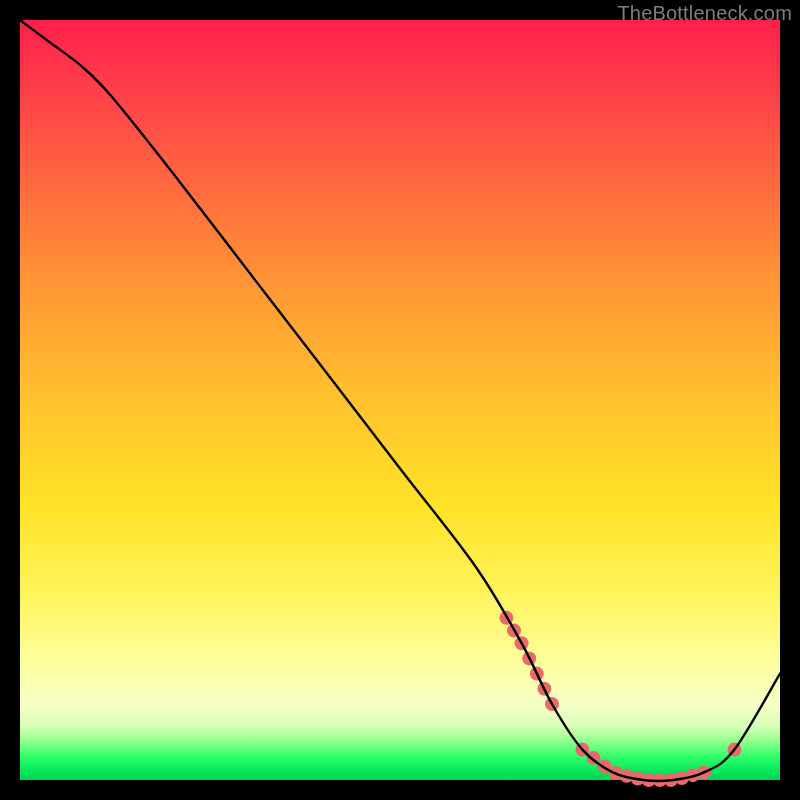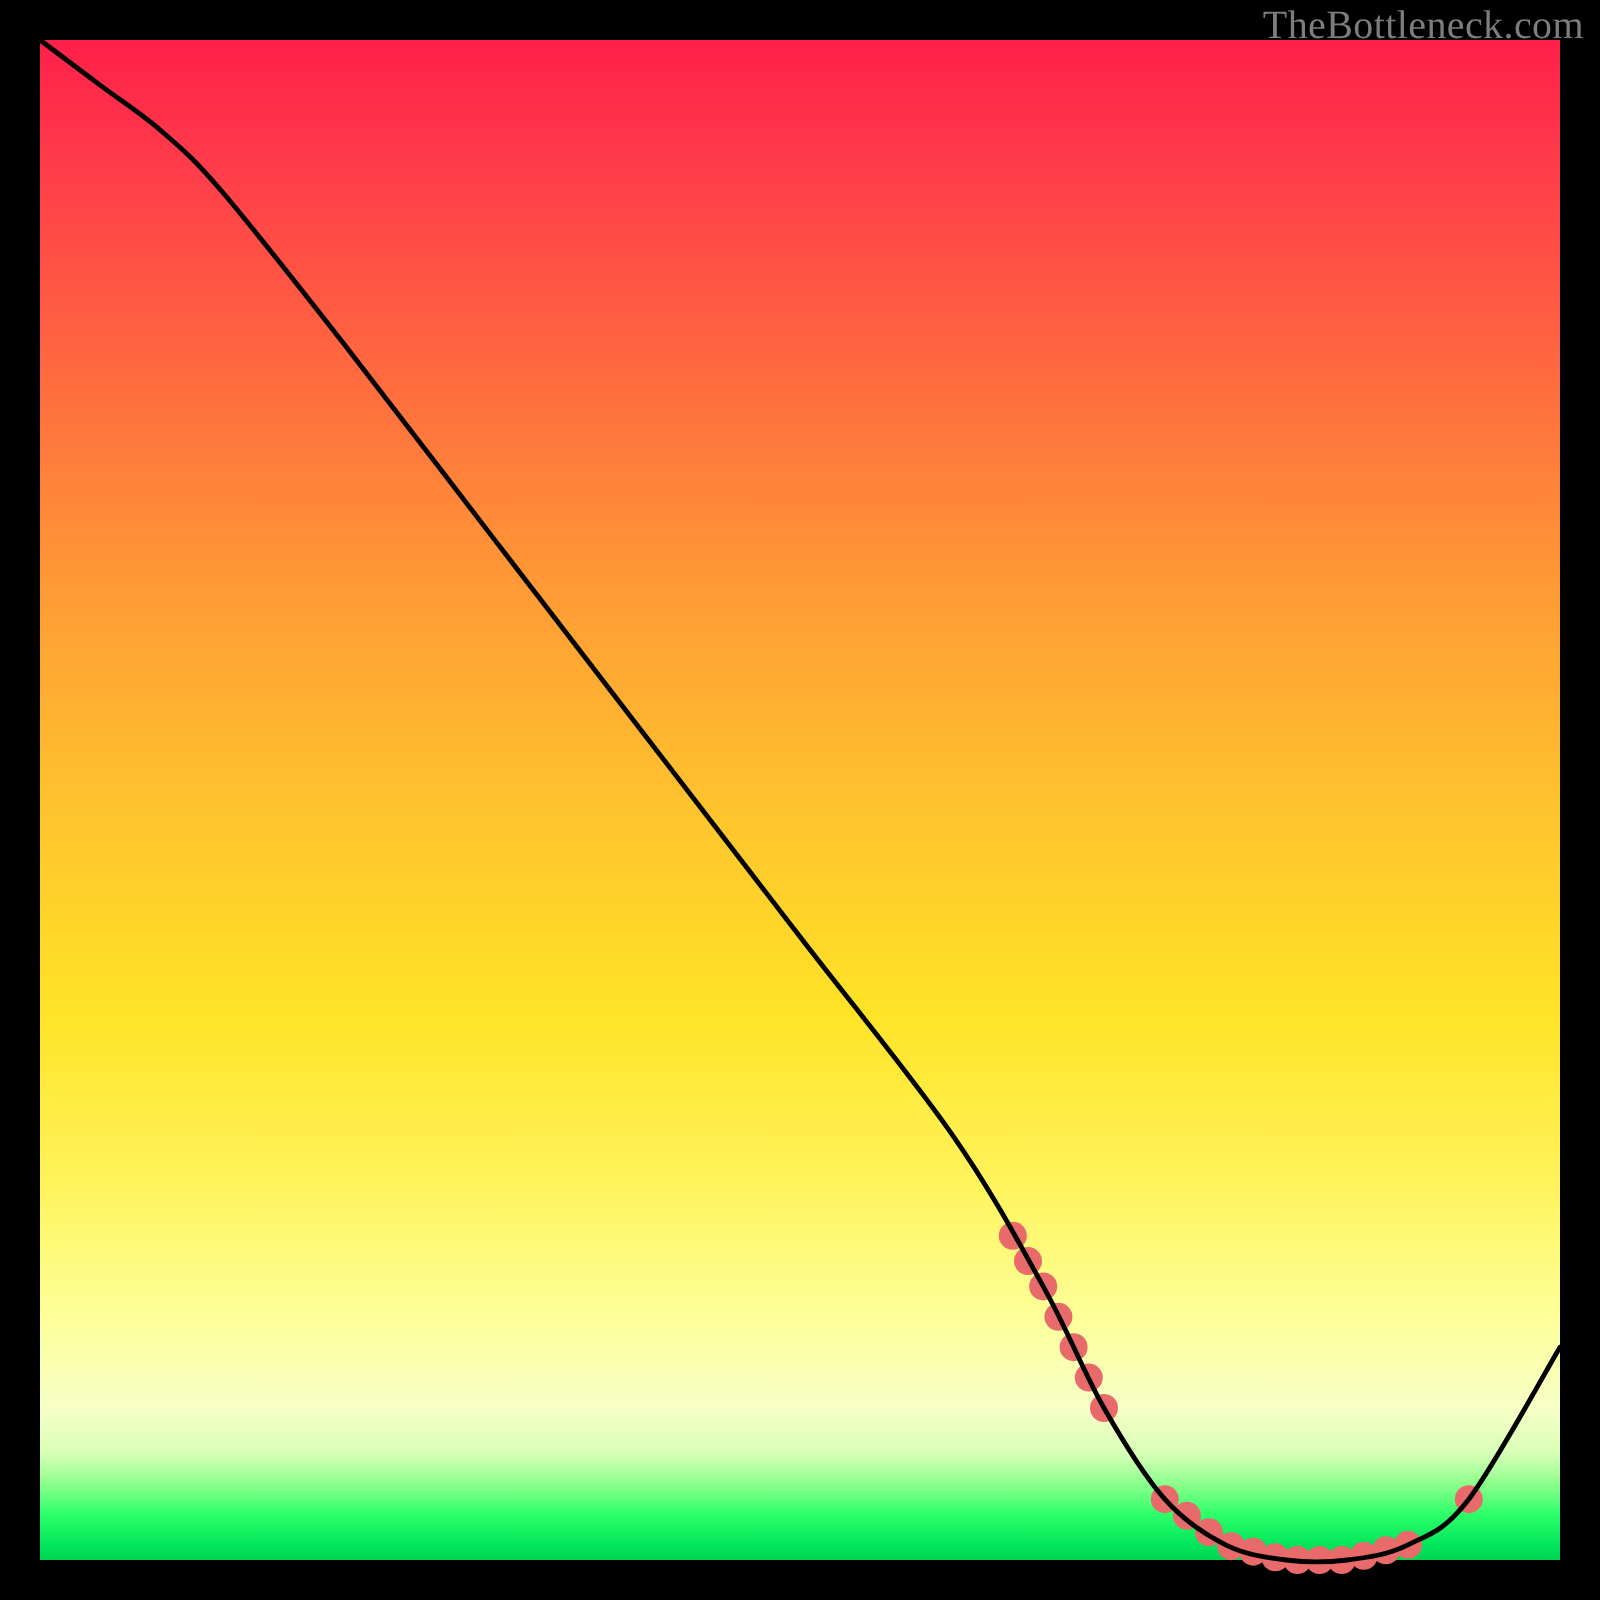--- a/index.html
+++ b/index.html
@@ -9,21 +9,20 @@
     height: 800px;
     background: #000;
     font-family: Arial, Helvetica, sans-serif;
     overflow: hidden;
   }
   .stage {
     position: relative;
     width: 800px;
     height: 800px;
     background: #000;
-    font-family: Liberation Serif, serif;
   }
   .plot {
     position: absolute;
     left: 20px;
     top: 20px;
     width: 760px;
     height: 760px;
     
     background: linear-gradient(
       to bottom,

